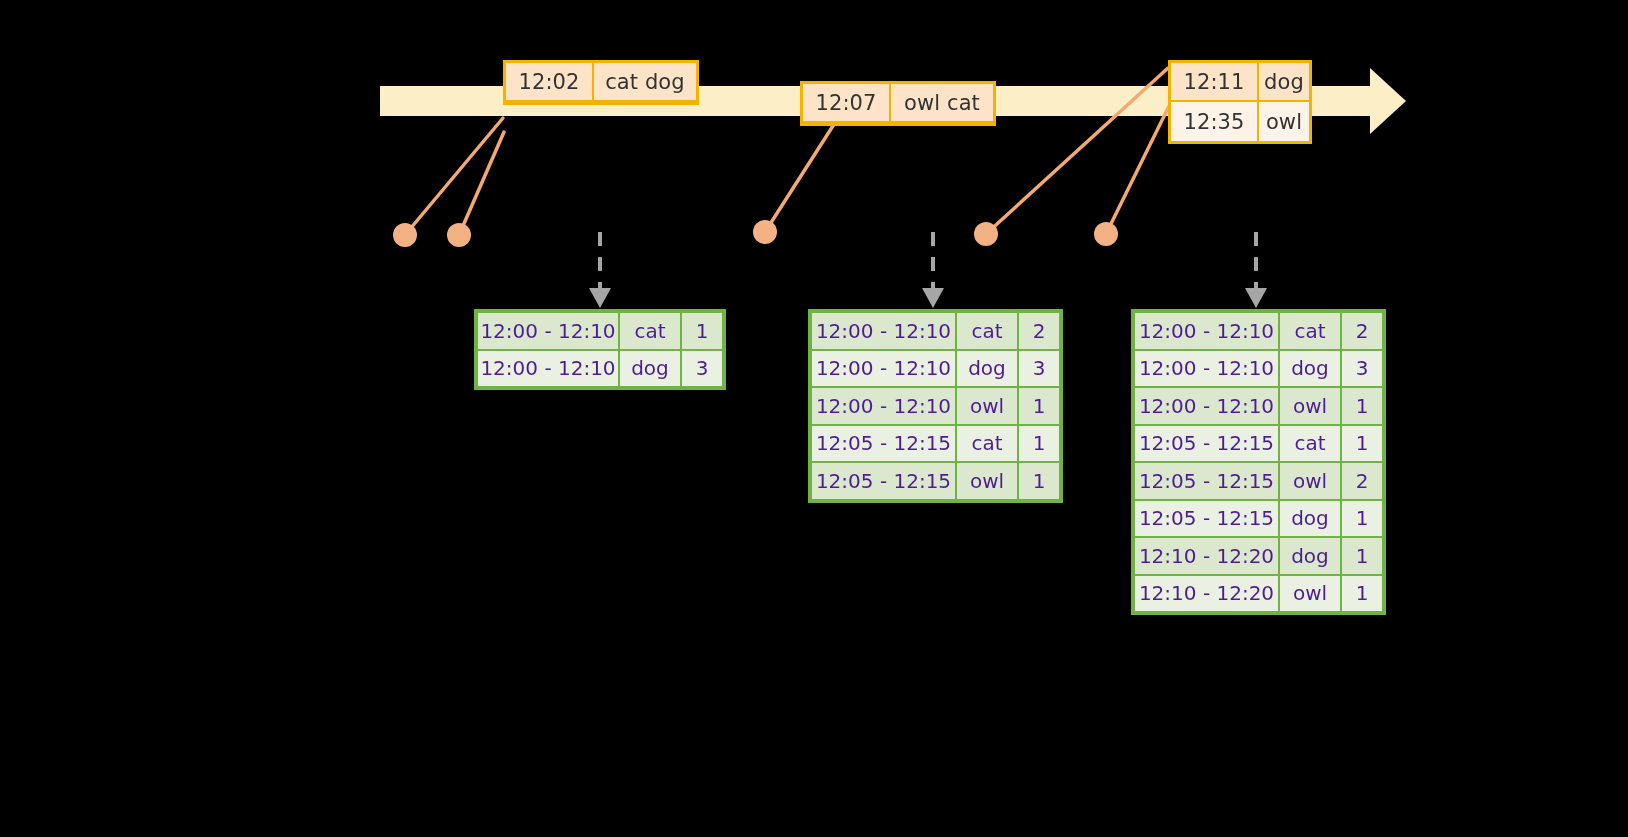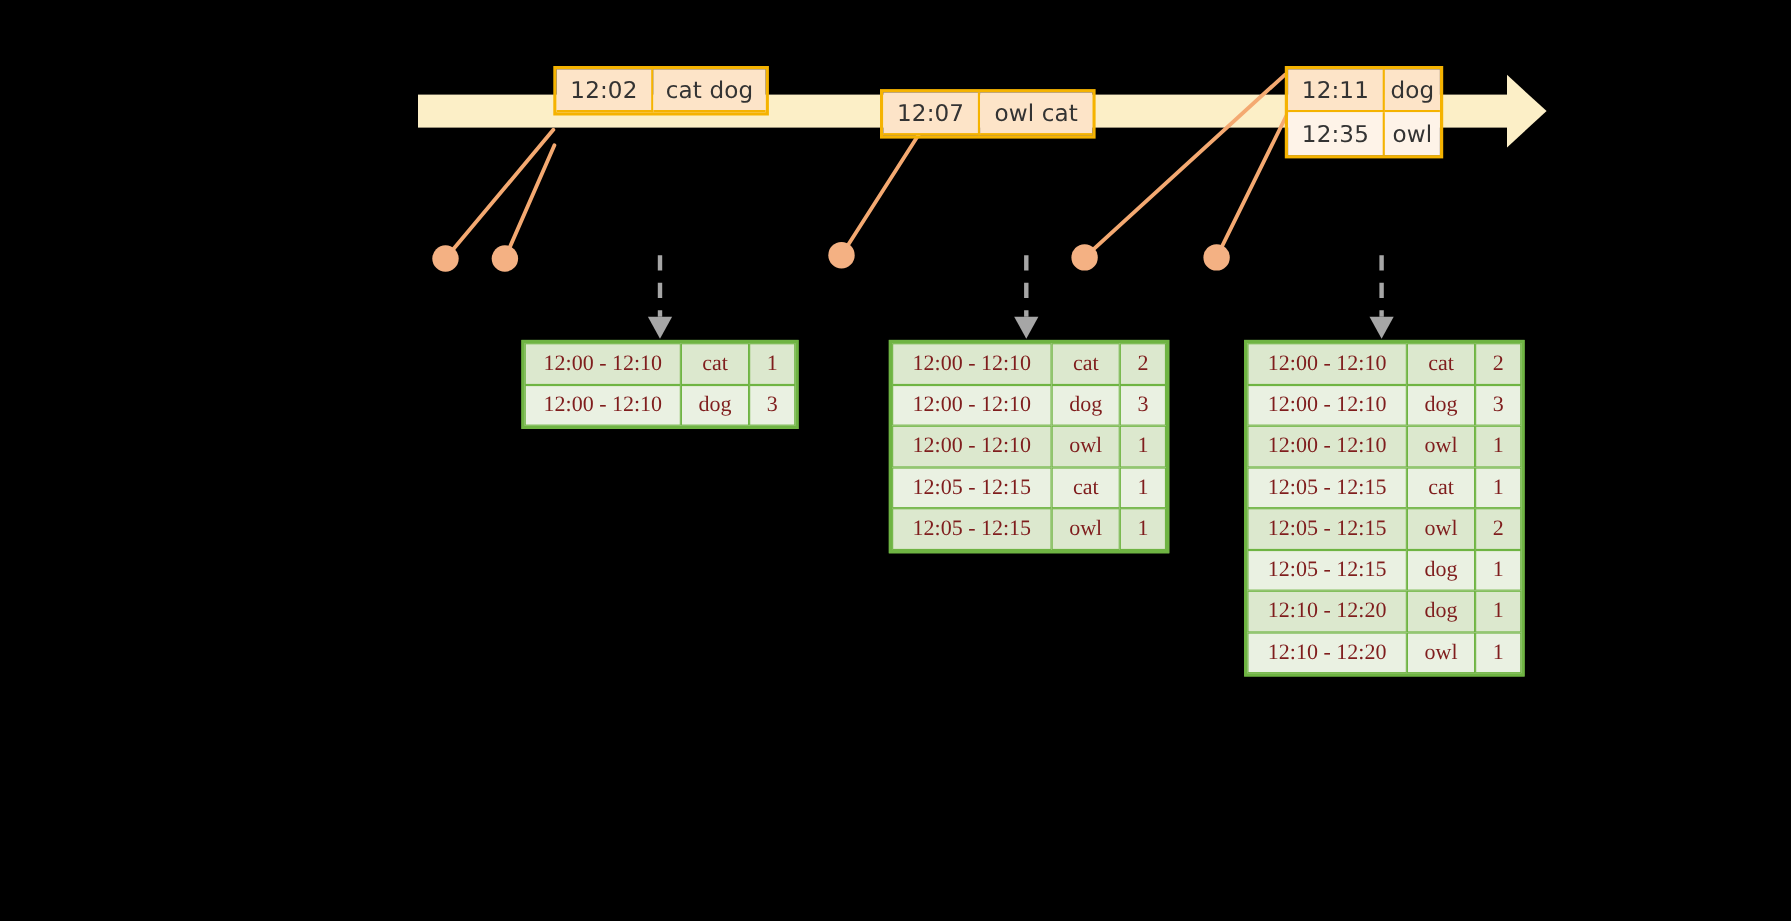--- a/index.html
+++ b/index.html
@@ -68,24 +68,23 @@
   .res-row {
     display: flex;
     height: 37.5px;
   }
   .res-cell {
     display: flex;
     align-items: center;
     justify-content: center;
     box-sizing: border-box;
     font-size: 20px;
-    color: #7f1d1d;
+    color: #4c1d95;
     background: #DCE8CE;
     border: 1px solid #6FB443;
-    font-family: Liberation Serif, serif;
   }
   .res-row.odd .res-cell { background: #EAF1E2; }
   .res-cell.range { width: 145px; }
   .res-cell.word  { width: 62px; }
   .res-cell.count { width: 42px; }
 
   .t1 .res-cell.range { width: 142px; }
   .t1 .res-cell.word  { width: 62px; }
   .t1 .res-cell.count { width: 42px; }
 

